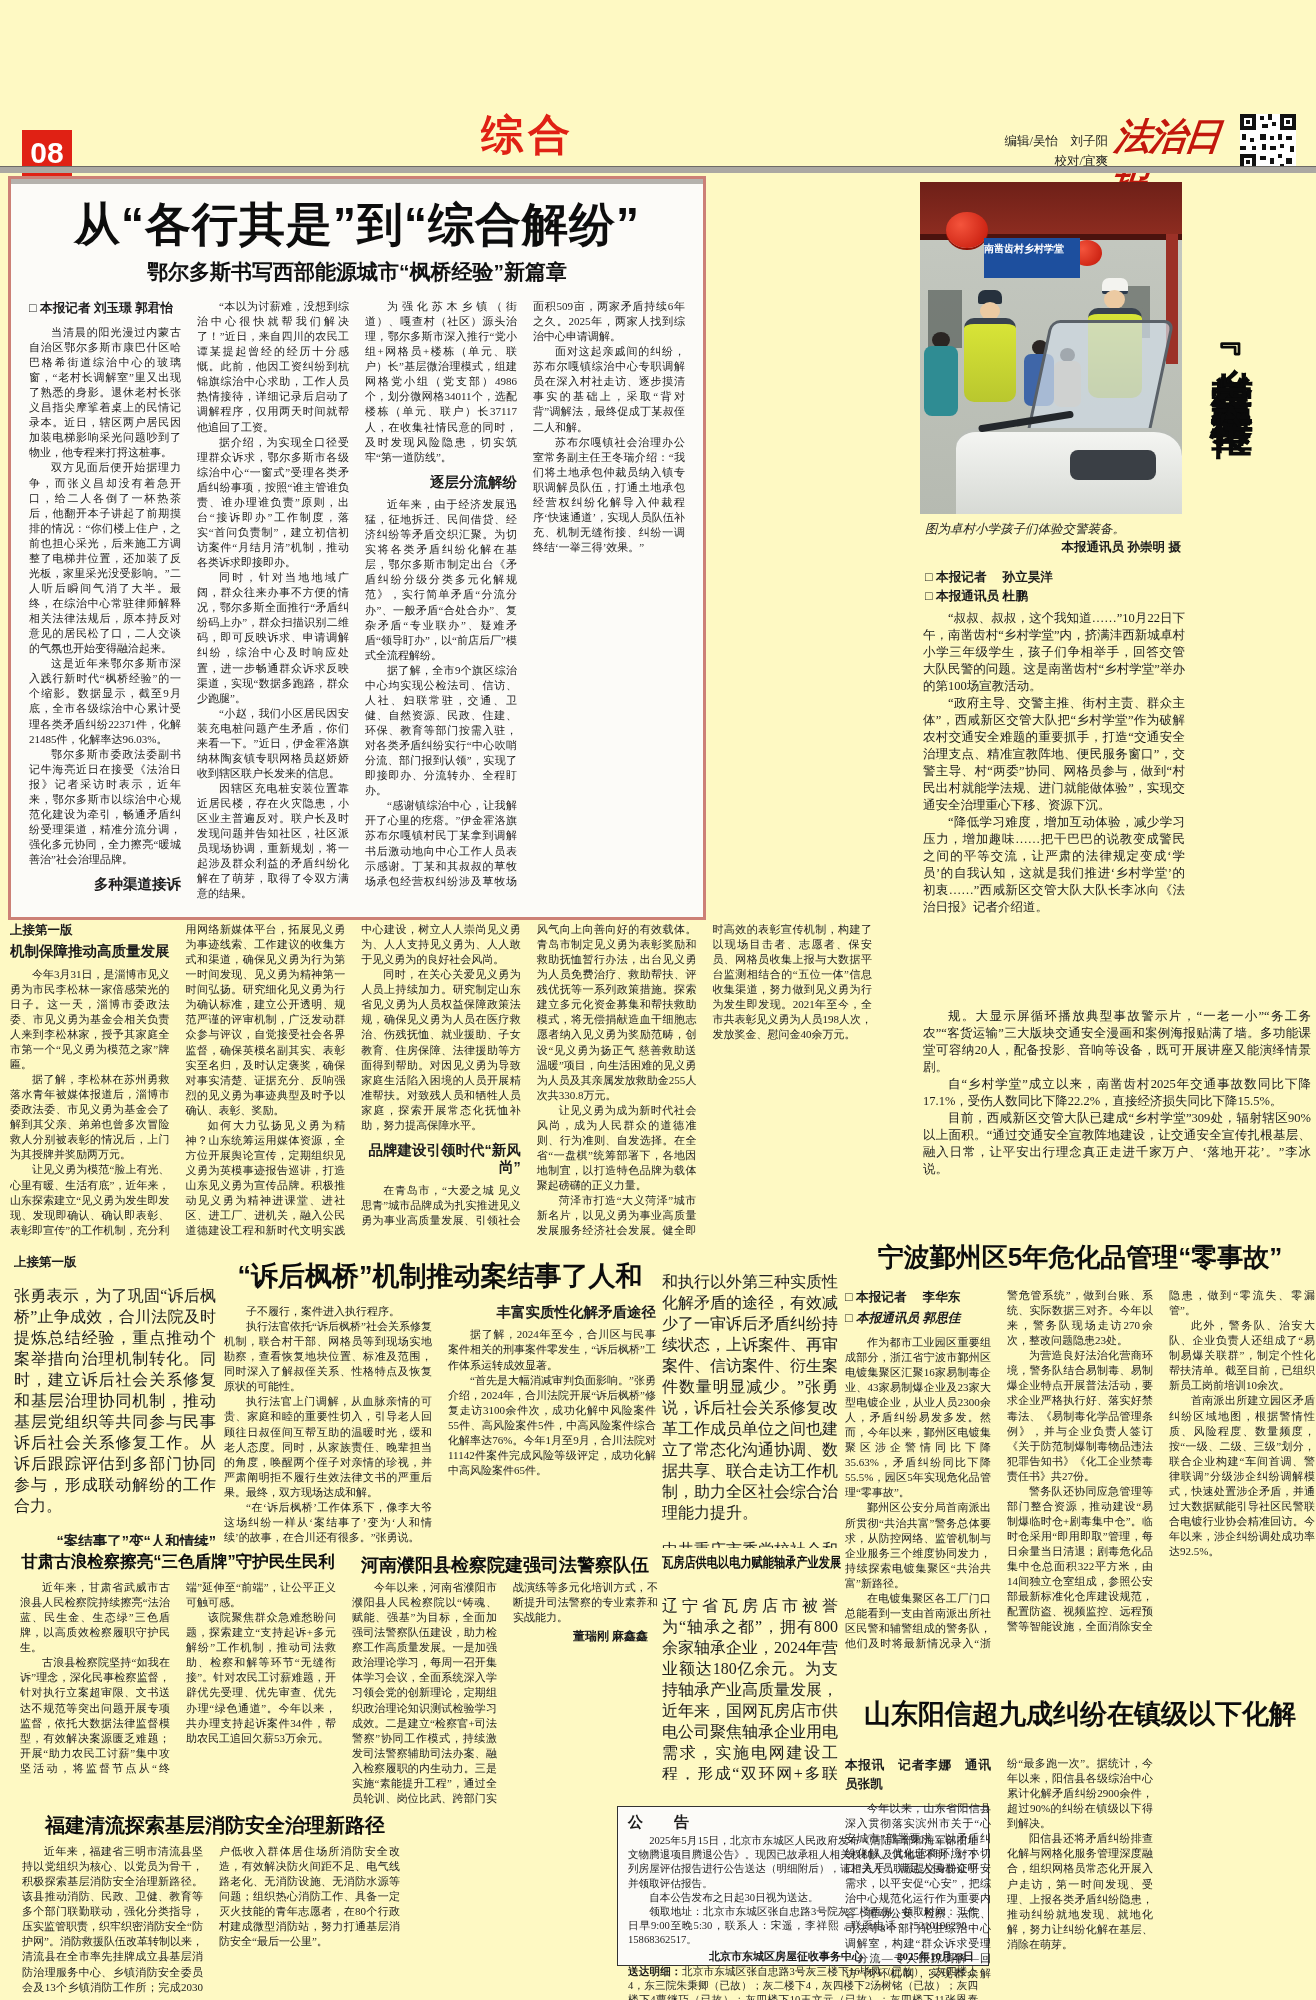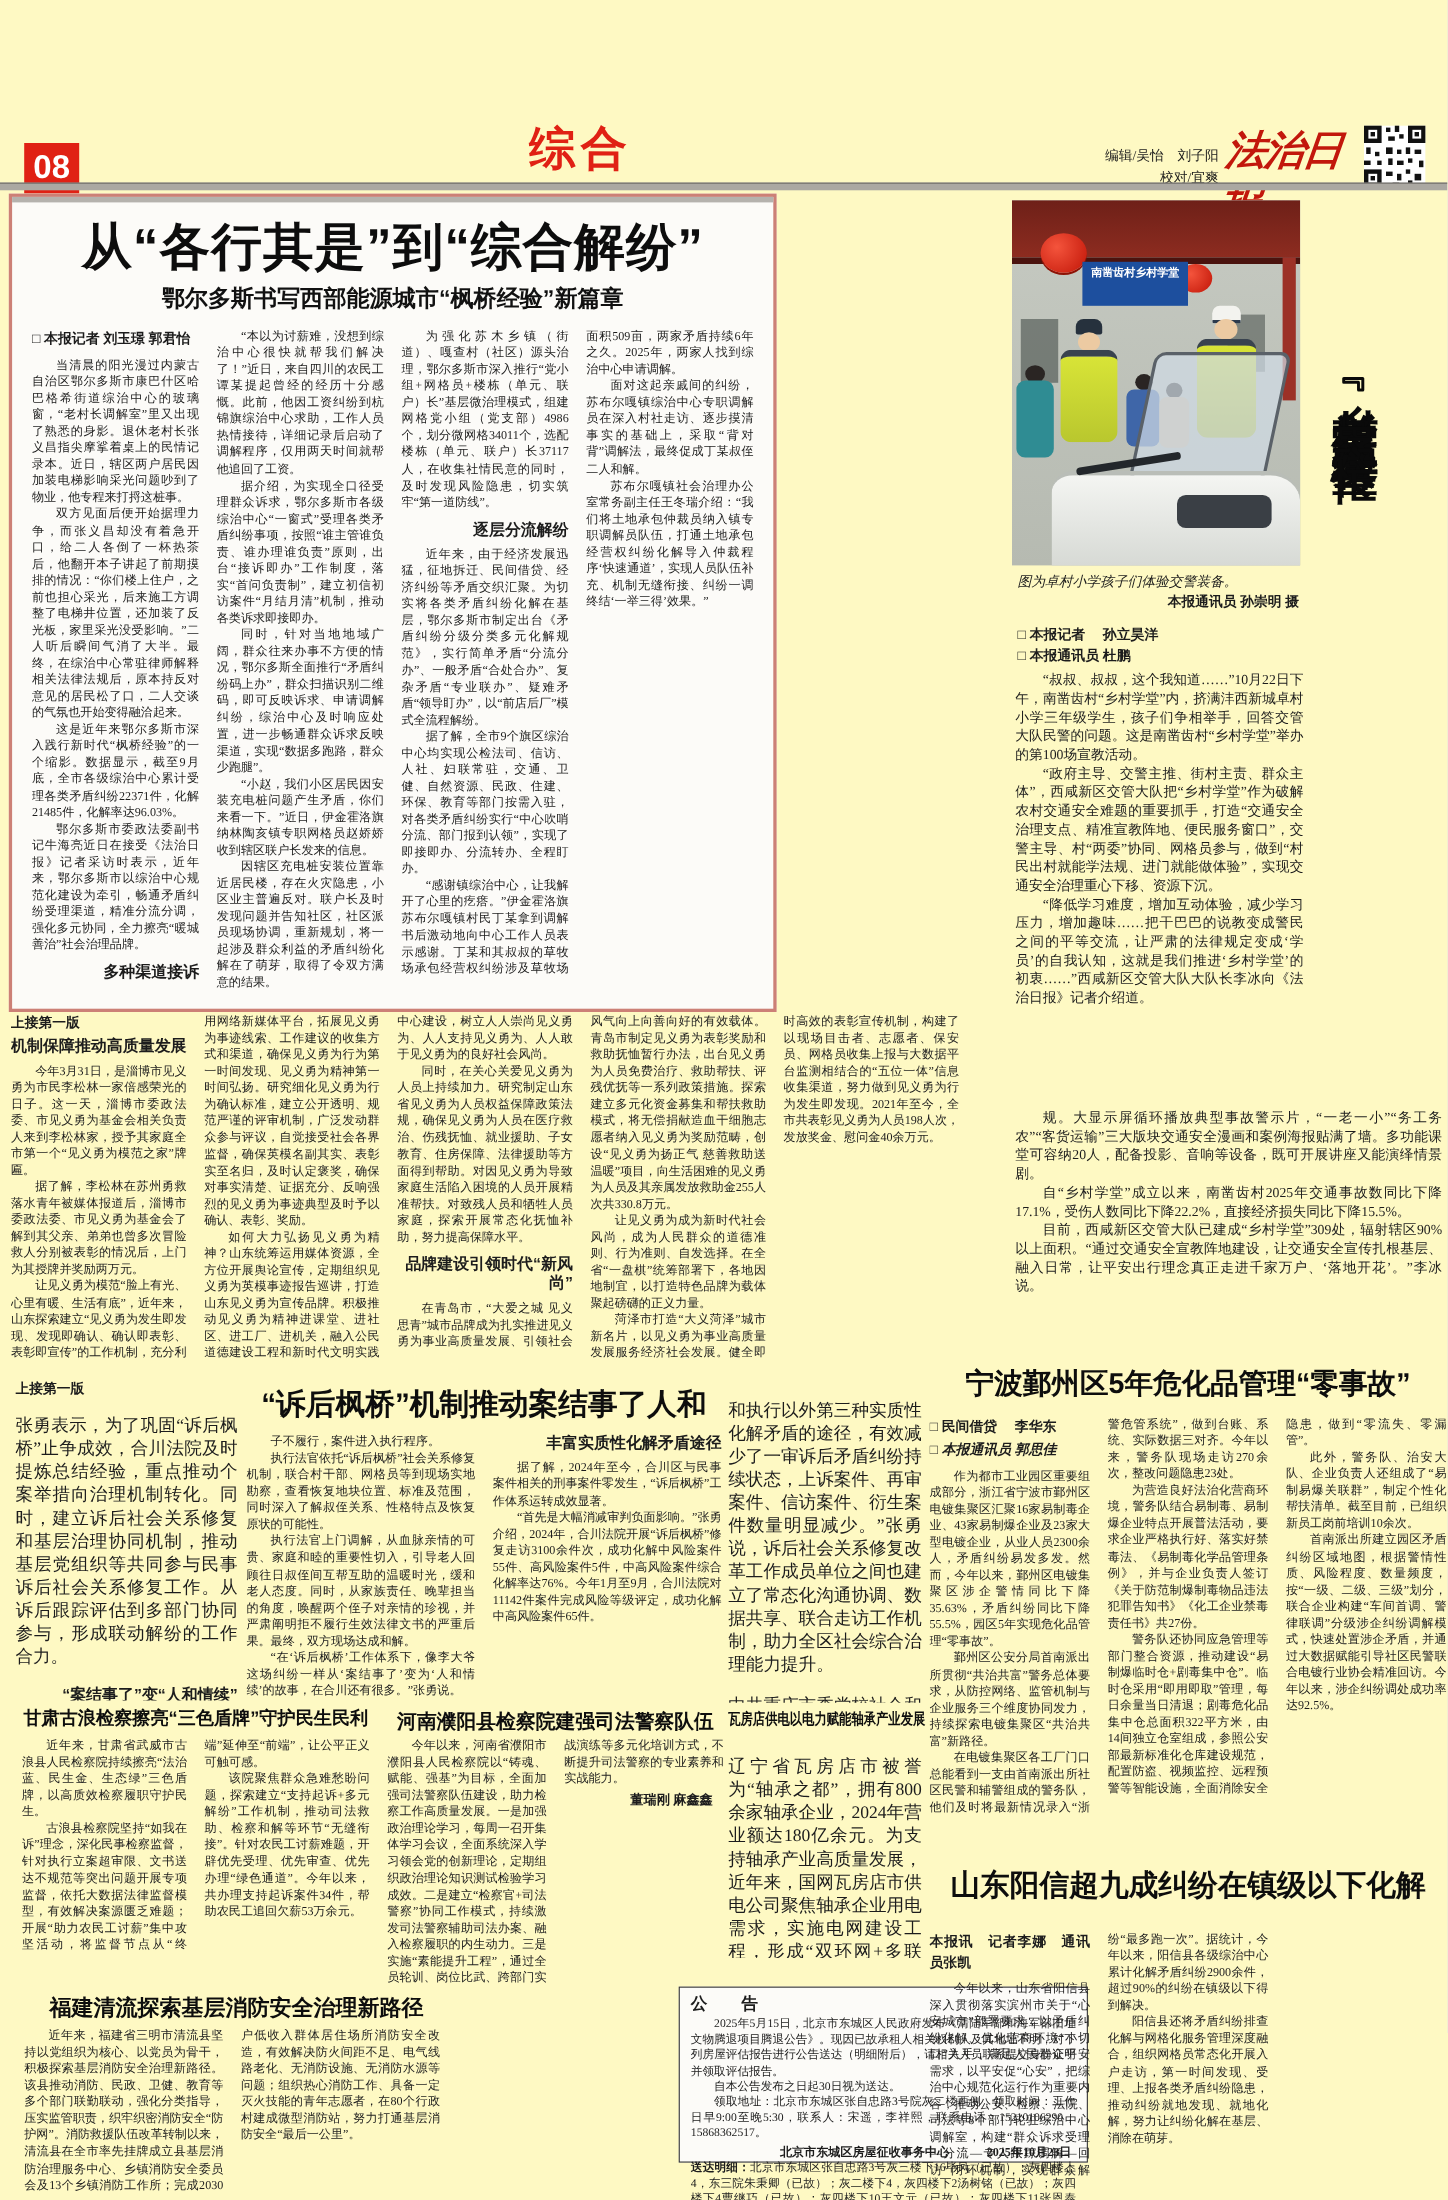--- a/index.html
+++ b/index.html
@@ -232,21 +232,21 @@
       </div>
     <div class="gg-signrow">
       <span>北京市东城区房屋征收事务中心</span>
       <span>2025年10月23日</span>
     </div>
     <p class="gg-detail"><b>送达明细：</b><span>北京市东城区张自忠路3号灰三楼下16毕凤（已故）；灰四楼上4，东三院朱秉卿（已故）；灰二楼下4，灰四楼下2汤树铭（已故）；灰四楼下4曹继巧（已故）；灰四楼下10王文元（已故）；灰四楼下11张恩泰（已故）；大门东2号张树勤（已故）；大门东3号，大门西5号刘正忠（已故）；东一院韦凤媛（已故）；东三院李丙良（已故）；大门西3号张桂生（已故）；大门西6号，7号王福庆（已故）；大门西10号张政（已故）。</span></p>
   </div>
 
   <div class="abs hl" style="left:845px;top:1240px;width:470px;font-size:26px;">宁波鄞州区5年危化品管理“零事故”</div>
   <div class="abs flow cols3" style="left:845px;top:1288px;width:470px;height:376px;">
-    <p class="byline-sq">□ 民间借贷　 李华东</p>
+    <p class="byline-sq">□ 本报记者　 李华东</p>
     <p class="byline-sq" style="margin-top:-5px;font-style:italic;">□ 本报通讯员 郭思佳</p>
     <div>
         <p class="para">作为都市工业园区重要组成部分，浙江省宁波市鄞州区电镀集聚区汇聚16家易制毒企业、43家易制爆企业及23家大型电镀企业，从业人员2300余人，矛盾纠纷易发多发。然而，今年以来，鄞州区电镀集聚区涉企警情同比下降35.63%，矛盾纠纷同比下降55.5%，园区5年实现危化品管理“零事故”。</p>
         <p class="para">鄞州区公安分局首南派出所贯彻“共治共富”警务总体要求，从防控网络、监管机制与企业服务三个维度协同发力，持续探索电镀集聚区“共治共富”新路径。</p>
         <p class="para">在电镀集聚区各工厂门口总能看到一支由首南派出所社区民警和辅警组成的警务队，他们及时将最新情况录入“浙警危管系统”，做到台账、系统、实际数据三对齐。今年以来，警务队现场走访270余次，整改问题隐患23处。</p>
         <p class="para">为营造良好法治化营商环境，警务队结合易制毒、易制爆企业特点开展普法活动，要求企业严格执行好、落实好禁毒法、《易制毒化学品管理条例》，并与企业负责人签订《关于防范制爆制毒物品违法犯罪告知书》《化工企业禁毒责任书》共27份。</p>
         <p class="para">警务队还协同应急管理等部门整合资源，推动建设“易制爆临时仓+剧毒集中仓”。临时仓采用“即用即取”管理，每日余量当日清退；剧毒危化品集中仓总面积322平方米，由14间独立仓室组成，参照公安部最新标准化仓库建设规范，配置防盗、视频监控、远程预警等智能设施，全面消除安全隐患，做到“零流失、零漏管”。</p>
         <p class="para">此外，警务队、治安大队、企业负责人还组成了“易制易爆关联群”，制定个性化帮扶清单。截至目前，已组织新员工岗前培训10余次。</p>
         <p class="para">首南派出所建立园区矛盾纠纷区域地图，根据警情性质、风险程度、数量频度，按“一级、二级、三级”划分，联合企业构建“车间首调、警律联调”分级涉企纠纷调解模式，快速处置涉企矛盾，并通过大数据赋能引导社区民警联合电镀行业协会精准回访。今年以来，涉企纠纷调处成功率达92.5%。</p>
       </div>
@@ -258,21 +258,21 @@
     <div>
         <p class="para">今年以来，山东省阳信县深入贯彻落实滨州市关于“心安城市”部署要求，以矛盾纠纷化解、优化营商环境“小切口”入手，满足人民群众平安需求，以平安促“心安”，把综治中心规范化运行作为重要内容，推动公安、检察、法院、司法等8个部门轮驻综治中心调解室，构建“群众诉求受理—分流—专人跟踪调解—回访”闭环机制，实现群众解纷“最多跑一次”。据统计，今年以来，阳信县各级综治中心累计化解矛盾纠纷2900余件，超过90%的纠纷在镇级以下得到解决。</p>
         <p class="para">阳信县还将矛盾纠纷排查化解与网格化服务管理深度融合，组织网格员常态化开展入户走访，第一时间发现、受理、上报各类矛盾纠纷隐患，推动纠纷就地发现、就地化解，努力让纠纷化解在基层、消除在萌芽。</p>
       </div>
   </div>
 
   <div class="abs photo">
     <div class="abs" style="left:0;top:0;width:262px;height:52px;background:linear-gradient(#6e2018,#8d2c20);border-bottom:6px solid #4b130e;"></div>
     <div class="abs" style="left:26px;top:30px;width:42px;height:36px;background:radial-gradient(circle at 35% 35%,#f4543c,#c11507);border-radius:50%;box-shadow:0 2px 0 #8d1205;"></div>
     <div class="abs" style="left:152px;top:58px;width:30px;height:26px;background:radial-gradient(circle at 35% 35%,#f4543c,#c11507);border-radius:50%;"></div>
-    <div class="abs" style="left:64px;top:56px;width:96px;height:40px;background:#1d4f9e;color:#fff;font:700 10px/1.8 'Liberation Sans',sans-serif;text-align:center;padding-top:2px;box-sizing:border-box;">南凿齿村乡村学堂</div>
+    <div class="abs" style="left:64px;top:56px;width:96px;height:40px;background:#1d4f9e;color:#fff;font:700 10px/1.8 'Liberation Sans',sans-serif;padding-top:2px;box-sizing:border-box;">南凿齿村乡村学堂</div>
     <div class="abs" style="right:4px;top:52px;width:12px;height:130px;background:#9c3127;"></div>
     <div class="abs" style="left:8px;top:108px;width:34px;height:58px;background:#39423e;opacity:.55;"></div>
     <div class="abs" style="left:196px;top:104px;width:34px;height:52px;background:#39423e;opacity:.5;"></div>
     <div class="abs" style="left:58px;top:108px;width:24px;height:14px;background:#26313d;border-radius:7px 7px 2px 2px;"></div>
     <div class="abs" style="left:60px;top:120px;width:20px;height:18px;background:#eccaa2;border-radius:50%;"></div>
     <div class="abs" style="left:44px;top:136px;width:52px;height:78px;background:linear-gradient(#d8e437,#b9c72e);border-radius:10px;border-top:6px solid #39434f;"></div>
     <div class="abs" style="left:182px;top:96px;width:26px;height:13px;background:#f3f3ef;border-radius:7px 7px 2px 2px;border-bottom:3px solid #2c3a4c;"></div>
     <div class="abs" style="left:184px;top:108px;width:21px;height:19px;background:#eccaa2;border-radius:50%;"></div>
     <div class="abs" style="left:168px;top:126px;width:54px;height:84px;background:linear-gradient(#d8e437,#aeb92b);border-radius:10px;border-top:6px solid #39434f;"></div>
     <div class="abs" style="left:12px;top:150px;width:18px;height:16px;background:#2a2523;border-radius:50%;"></div>

